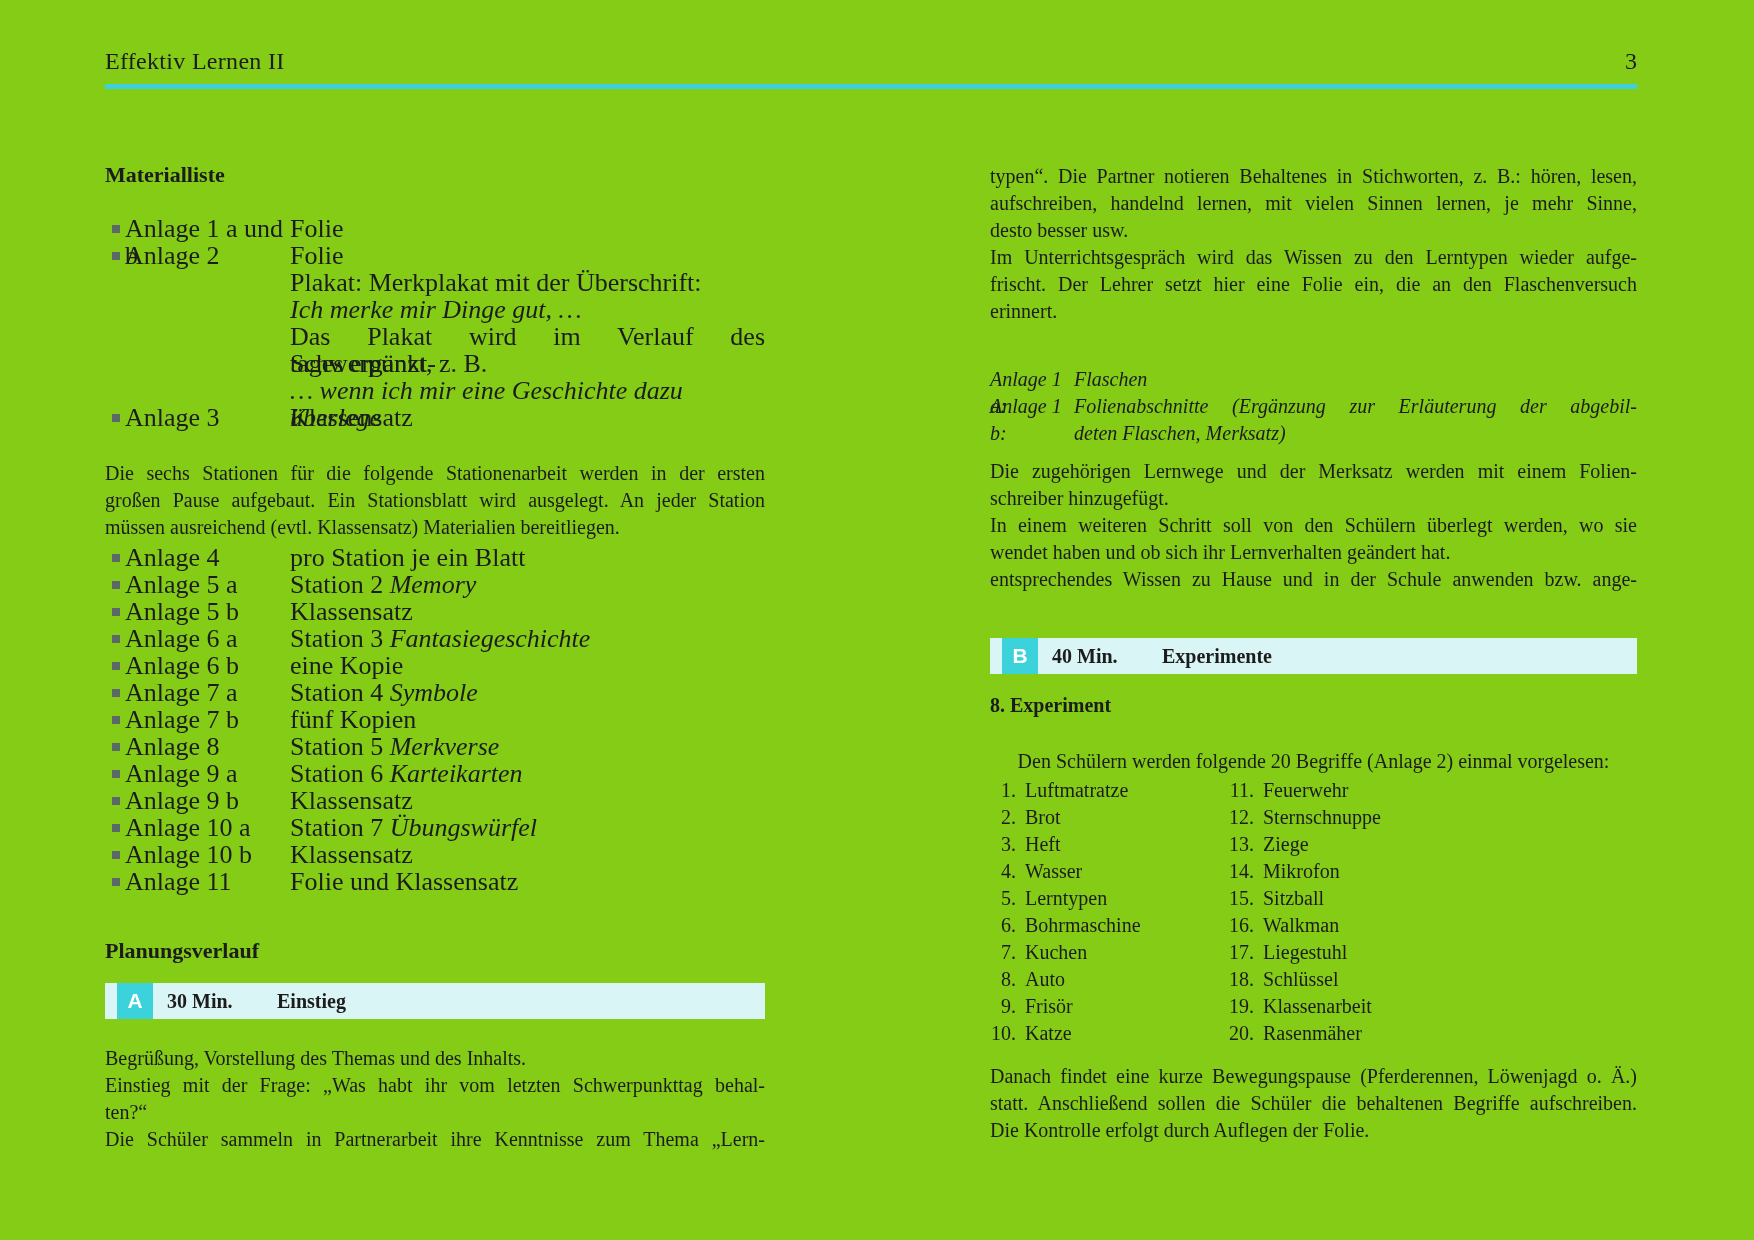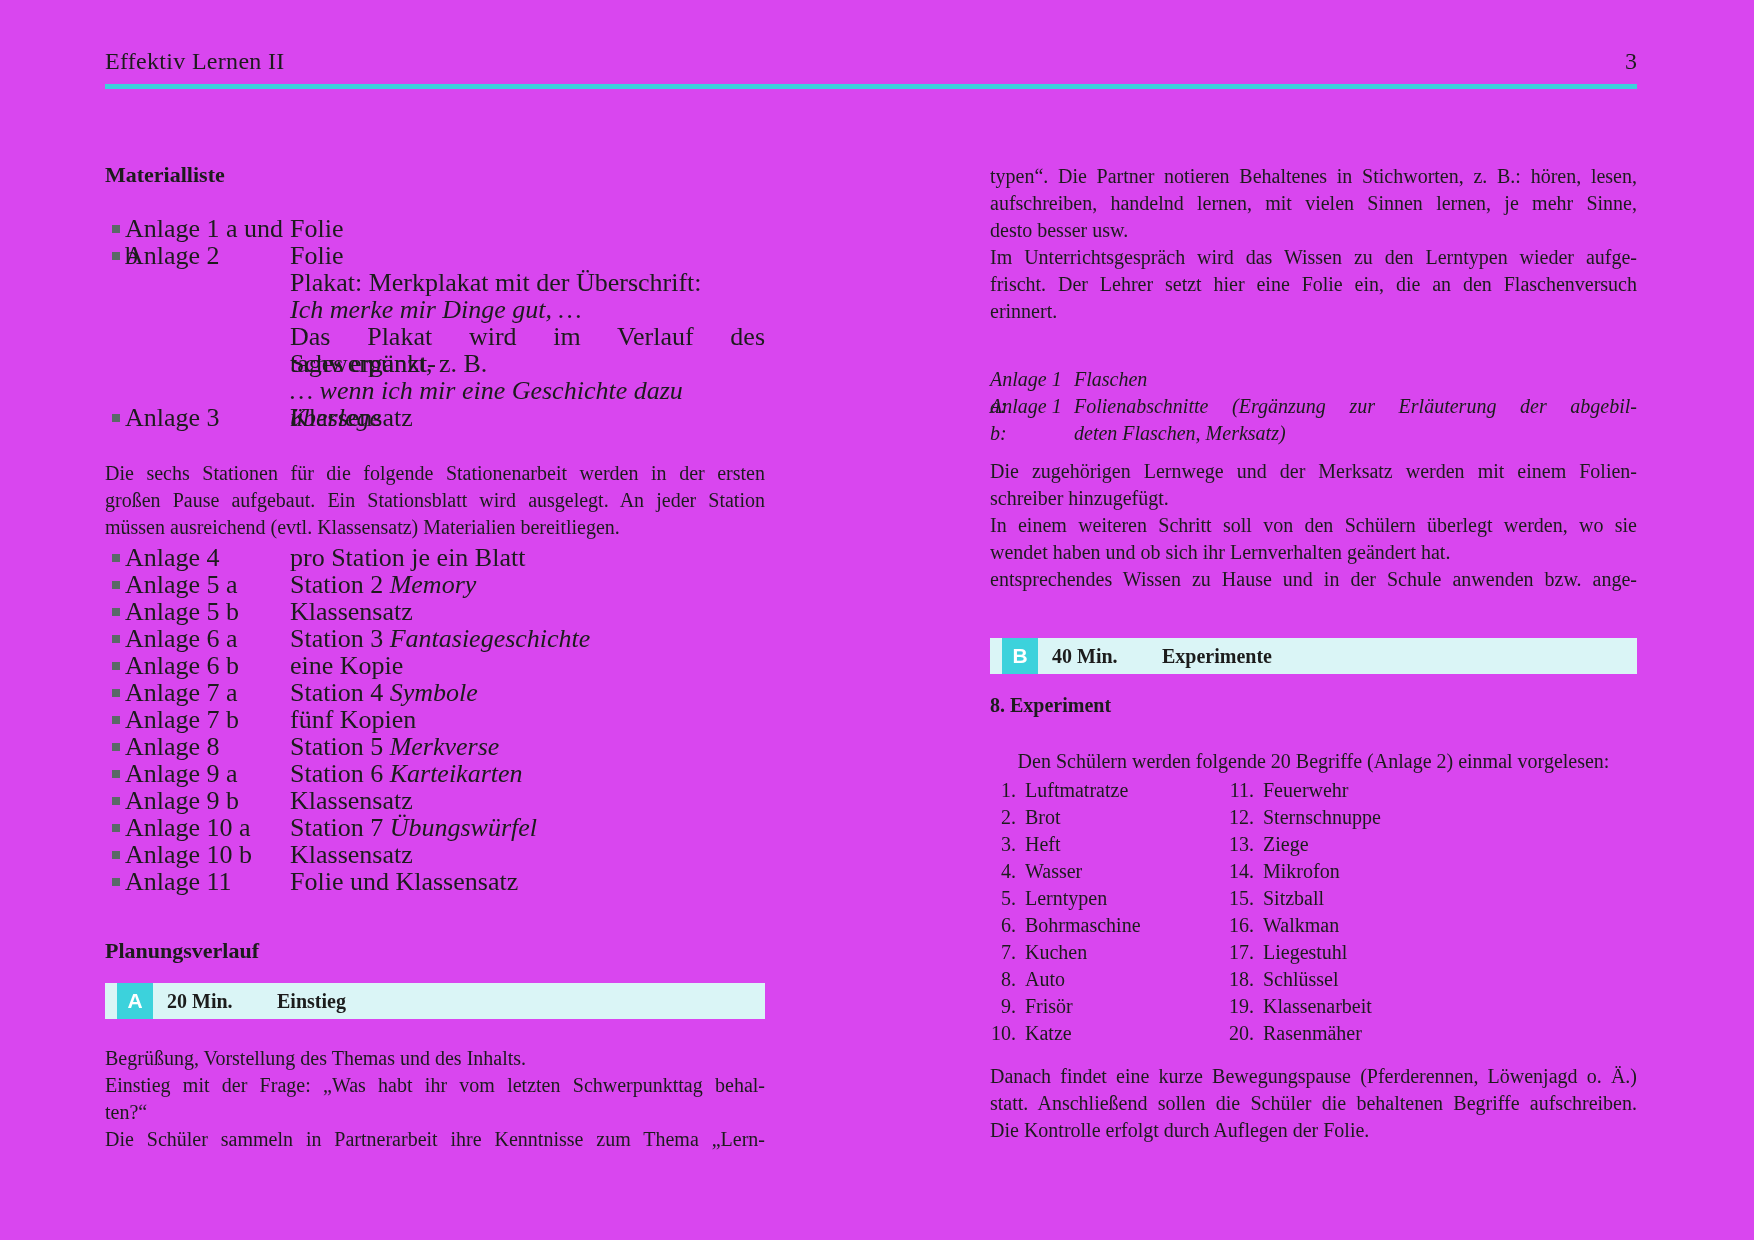--- a/index.html
+++ b/index.html
@@ -1,17 +1,17 @@
 <!DOCTYPE html>
 <html><head>
 <meta charset="utf-8">
 <style>
   html,body { margin:0; padding:0; background:#e8e8e8; }
   .page {
-    position:relative; width:1754px; height:1240px; background:#d946ef;
+    position:relative; width:1754px; height:1240px; background:#84cc16;
     font-family:"Liberation Serif", serif; color:#1c1c1c; overflow:hidden;
   }
   .abs { position:absolute; }
   
   .h-title { left:105px; top:48px; font-size:24px; letter-spacing:0.3px; }
   .h-num   { left:105px; top:48px; width:1532px; text-align:right; font-size:24px; }
   .rule    { left:105px; top:84px; width:1532px; height:5px; background:#3CD2DC; }
 
   
   .colL { left:105px; width:660px; }
@@ -169,21 +169,21 @@
       <span class="bullet"></span>
       <span class="mlabel">Anlage 11</span>
       <span class="mdesc"><span>Folie und Klassensatz</span><span class="it"></span></span>
     </div>
   </div>
 
   <div class="abs colL h2" style="top:938px;">Planungsverlauf</div>
 
   <div class="abs colL banner" style="top:983px;">
     <span class="bbox">A</span>
-    <span class="bdur">20 Min.</span>
+    <span class="bdur">30 Min.</span>
     <span class="btitle">Einstieg</span>
   </div>
 
   <div class="abs colL" style="top:1045px;">
     <div class="ln">Begrüßung, Vorstellung des Themas und des Inhalts.</div>
     <div class="ln jl">Einstieg mit der Frage: „Was habt ihr vom letzten Schwerpunkttag behal-</div>
     <div class="ln">ten?“</div>
     <div class="ln jl">Die Schüler sammeln in Partnerarbeit ihre Kenntnisse zum Thema „Lern-</div>
   </div>
 

